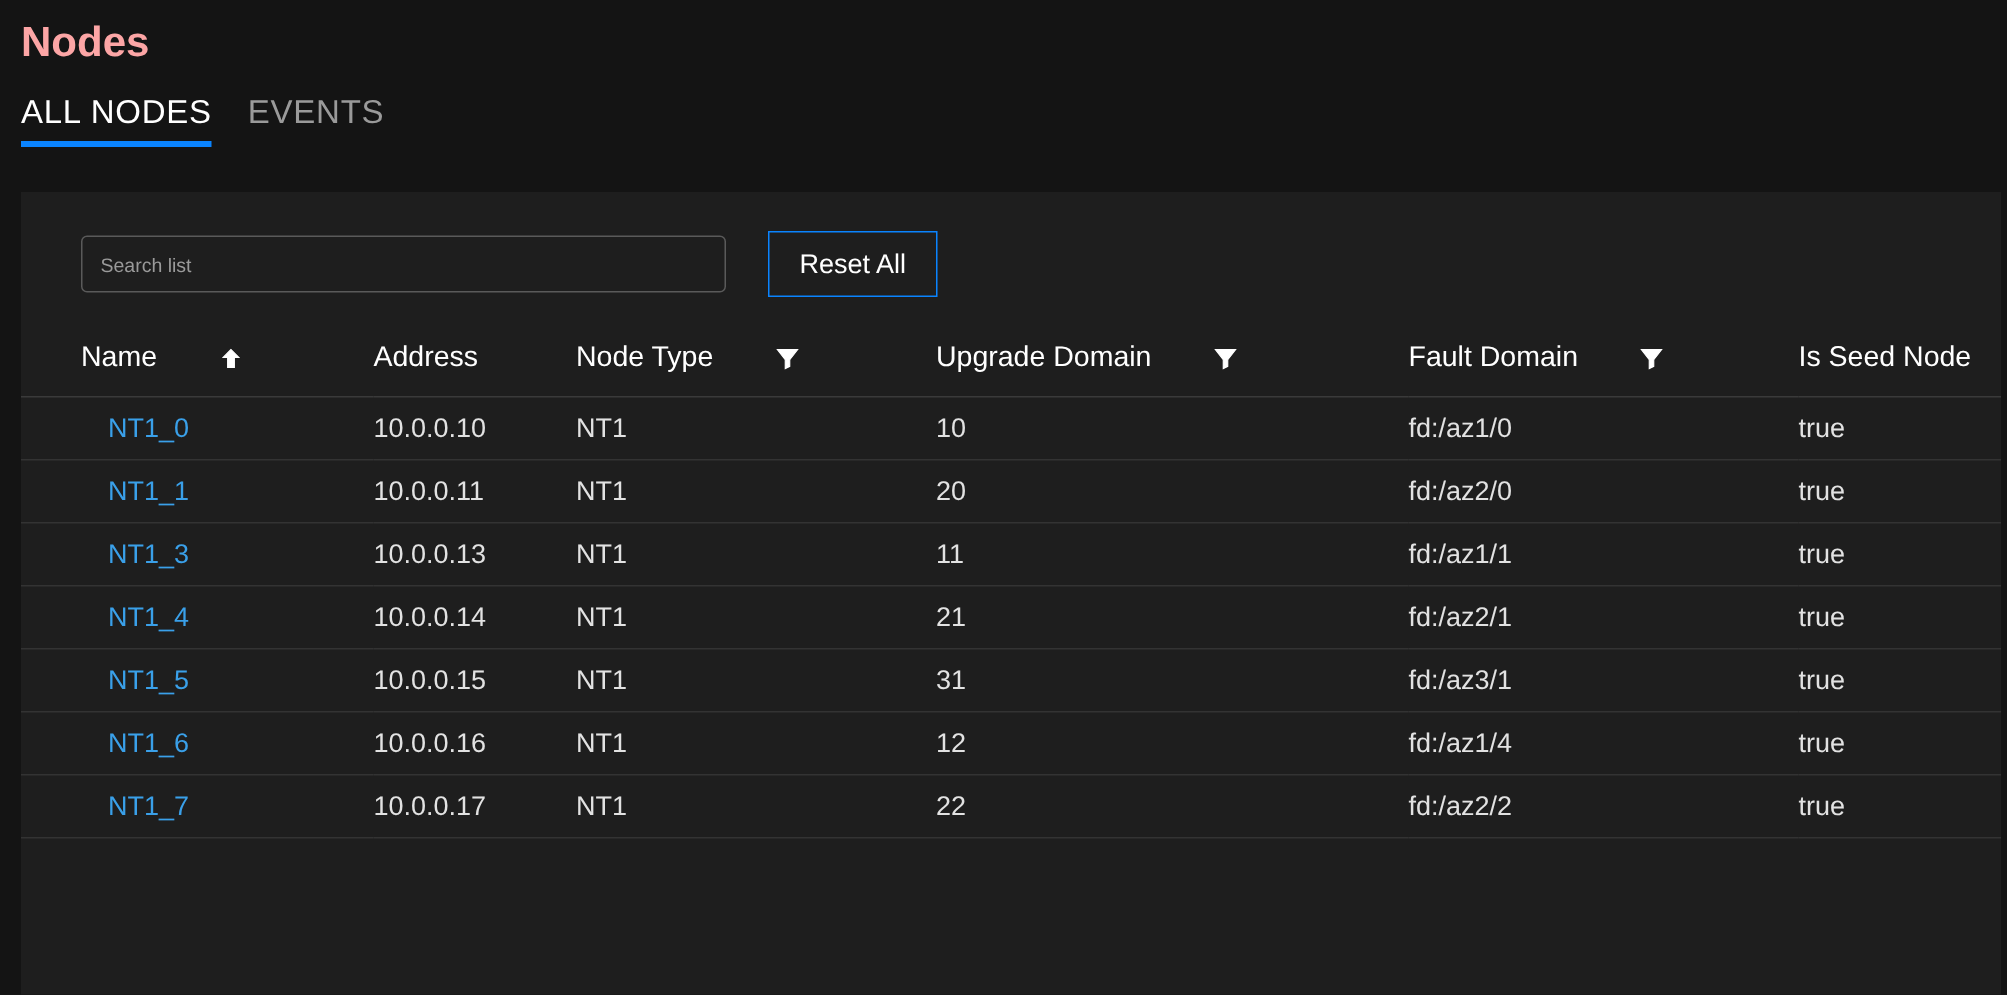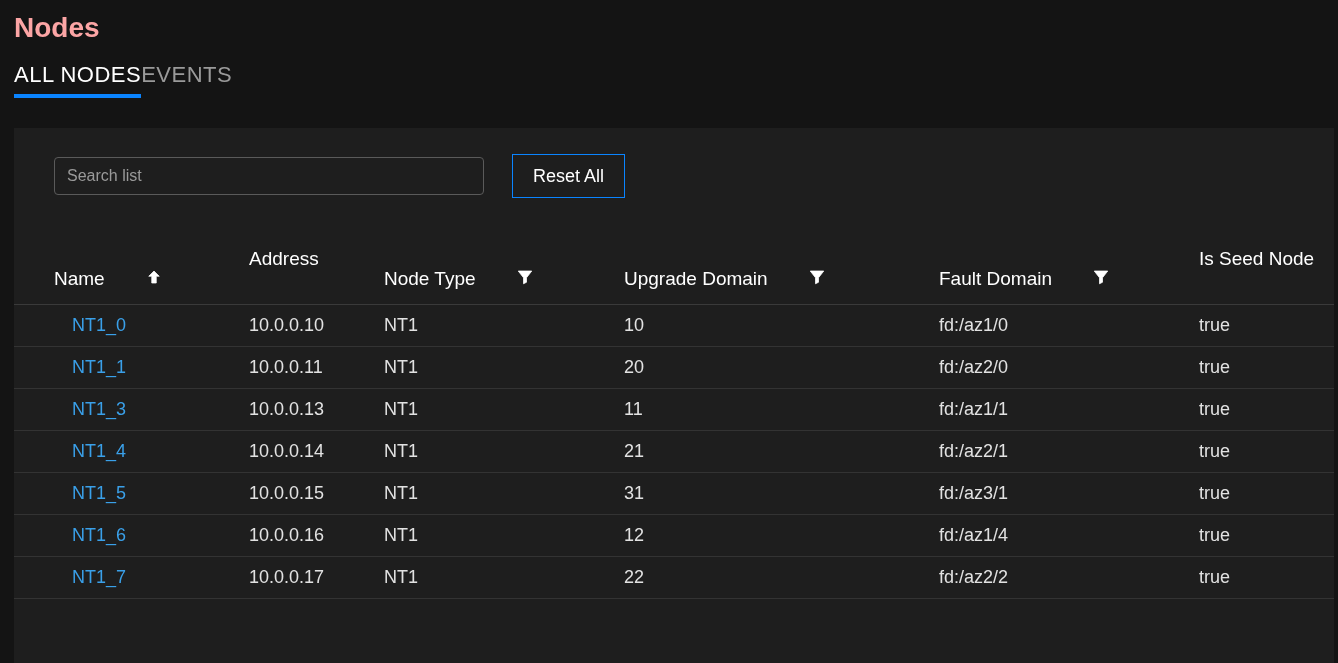--- a/index.html
+++ b/index.html
@@ -15,20 +15,21 @@
     padding: 0 0 0 14px;
   }
   h1.title {
     font-size: 28px;
     font-weight: 600;
     color: #fca5a5;
     padding: 12px 0 18px 0;
   }
   .tabs {
     display: flex;
+    gap: 24px;
     align-items: center;
     padding-bottom: 0;
     margin-bottom: 30px;
   }
   .tab {
     font-size: 22px;
     letter-spacing: 0.5px;
     color: #9a9a9a;
     padding-bottom: 6px;
     cursor: pointer;
@@ -50,21 +51,21 @@
     gap: 28px;
     padding: 0 0 20px 40px;
   }
   .search {
     width: 430px;
     height: 38px;
     background: transparent;
     border: 1px solid #5a5a5a;
     border-radius: 4px;
     color: #cfcfcf;
-    font-size: 16px;
+    font-size: 13px;
     padding: 0 12px;
     outline: none;
   }
   .search::placeholder { color: #9a9a9a; }
   .reset-btn {
     height: 44px;
     padding: 0 20px;
     background: transparent;
     border: 1px solid #0a84ff;
     color: #ffffff;
@@ -87,23 +88,22 @@
     text-align: left;
     font-weight: 400;
     font-size: 19px;
     color: #ffffff;
     padding: 10px 0 14px 0;
     border-bottom: 1px solid #3a3a3a;
     vertical-align: middle;
   }
   thead th .hcell {
     display: flex;
-    align-items: flex-start;
+    align-items: center;
     gap: 40px;
-    margin-top: 40px;
   }
   tbody td {
     font-size: 18px;
     color: #e2e2e2;
     padding: 10px 0;
     border-bottom: 1px solid #333333;
     white-space: nowrap;
   }
   tbody td.link a {
     color: #3aa0e9;

